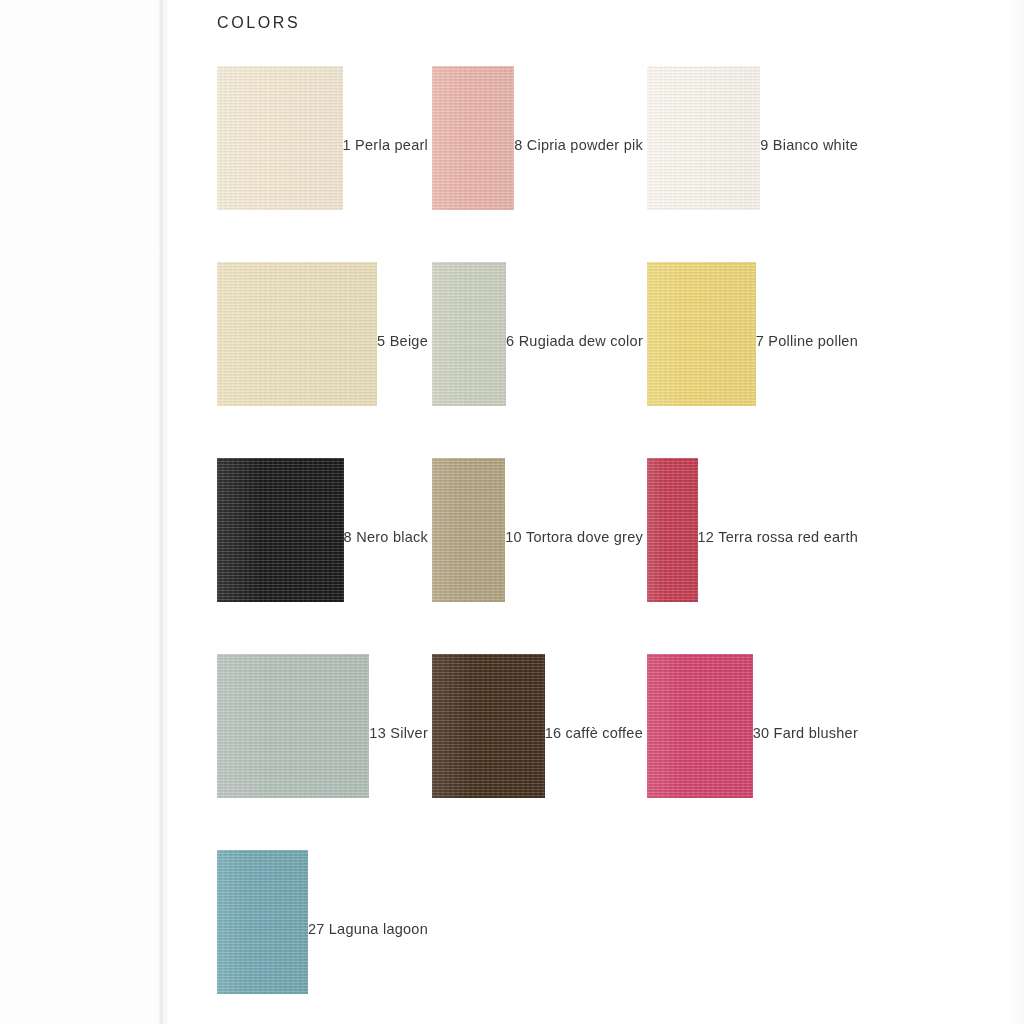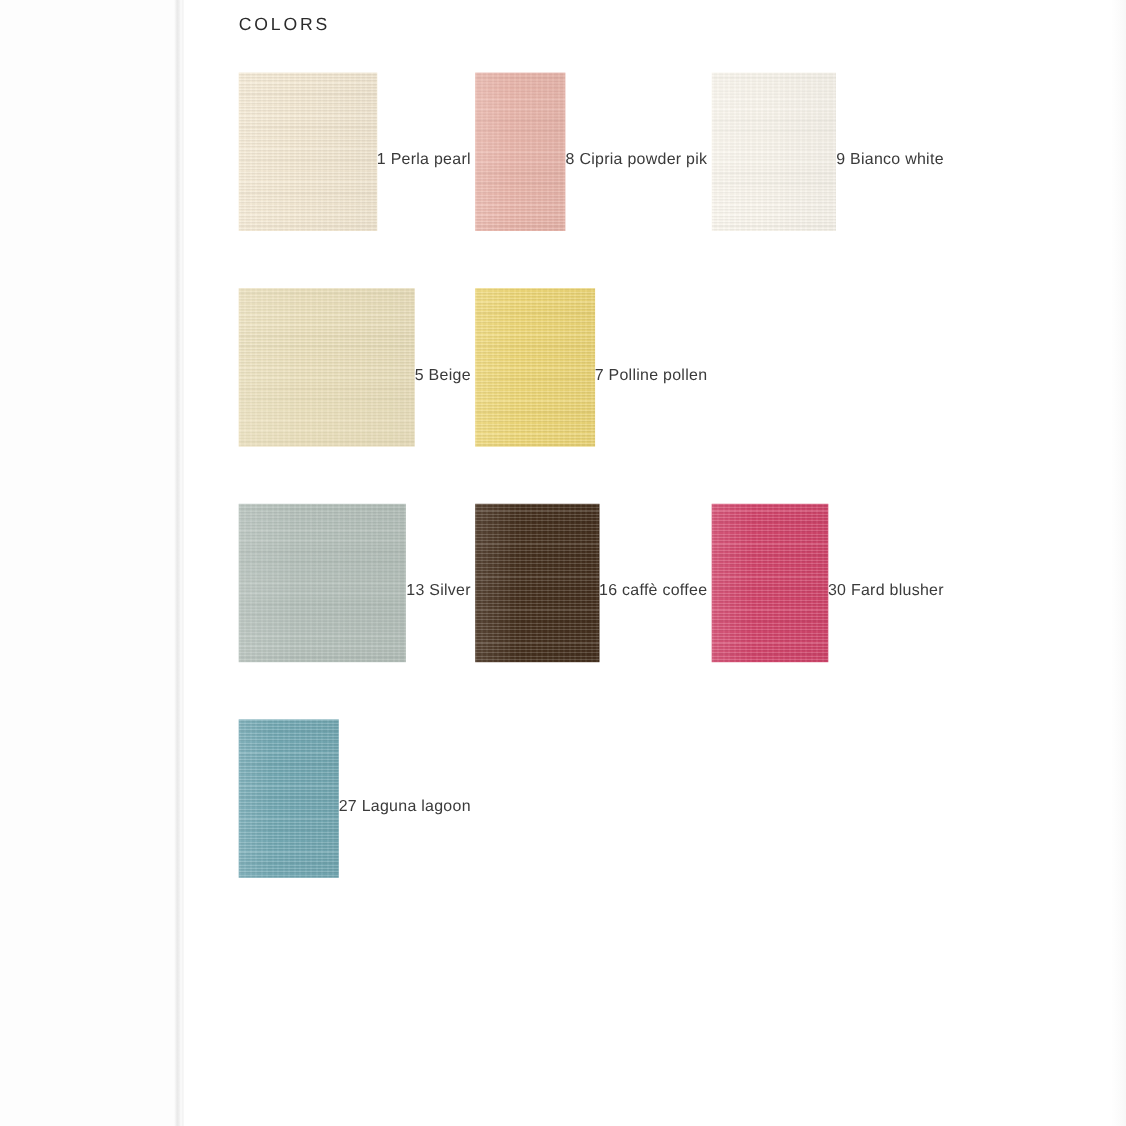--- a/index.html
+++ b/index.html
@@ -187,28 +187,58 @@
 
       <div class="row">
         <div class="cell">
           <div class="swatch" style="background-color: rgb(237, 226, 190);">
             <div class="weave"></div>
             <div class="sheen"></div>
           </div>
           <div class="label" style="color: rgb(58, 58, 58);">5 Beige</div>
         </div>
         <div class="cell">
+          <div class="swatch" style="background-color: rgb(205, 210, 193);">
+            <div class="weave"></div>
+            <div class="sheen"></div>
+          </div>
+          <div class="label" style="color: rgb(58, 58, 58);">6 Rugiada dew color</div>
+        </div>
+        <div class="cell">
           <div class="swatch" style="background-color: rgb(239, 216, 120);">
             <div class="weave"></div>
             <div class="sheen"></div>
           </div>
           <div class="label" style="color: rgb(58, 58, 58);">7 Polline pollen</div>
         </div>
       </div>
 
+      <div class="row">
+        <div class="cell">
+          <div class="swatch" style="background-color: rgb(26, 26, 26);">
+            <div class="weave"></div>
+            <div class="sheen"></div>
+          </div>
+          <div class="label" style="color: rgb(58, 58, 58);">8 Nero black</div>
+        </div>
+        <div class="cell">
+          <div class="swatch" style="background-color: rgb(180, 166, 131);">
+            <div class="weave"></div>
+            <div class="sheen"></div>
+          </div>
+          <div class="label" style="color: rgb(58, 58, 58);">10 Tortora dove grey</div>
+        </div>
+        <div class="cell">
+          <div class="swatch" style="background-color: rgb(195, 62, 82);">
+            <div class="weave"></div>
+            <div class="sheen"></div>
+          </div>
+          <div class="label" style="color: rgb(58, 58, 58);">12 Terra rossa red earth</div>
+        </div>
+      </div>
 
       <div class="row">
         <div class="cell">
           <div class="swatch" style="background-color: rgb(182, 194, 188);">
             <div class="weave"></div>
             <div class="sheen"></div>
           </div>
           <div class="label" style="color: rgb(58, 58, 58);">13 Silver</div>
         </div>
         <div class="cell">

